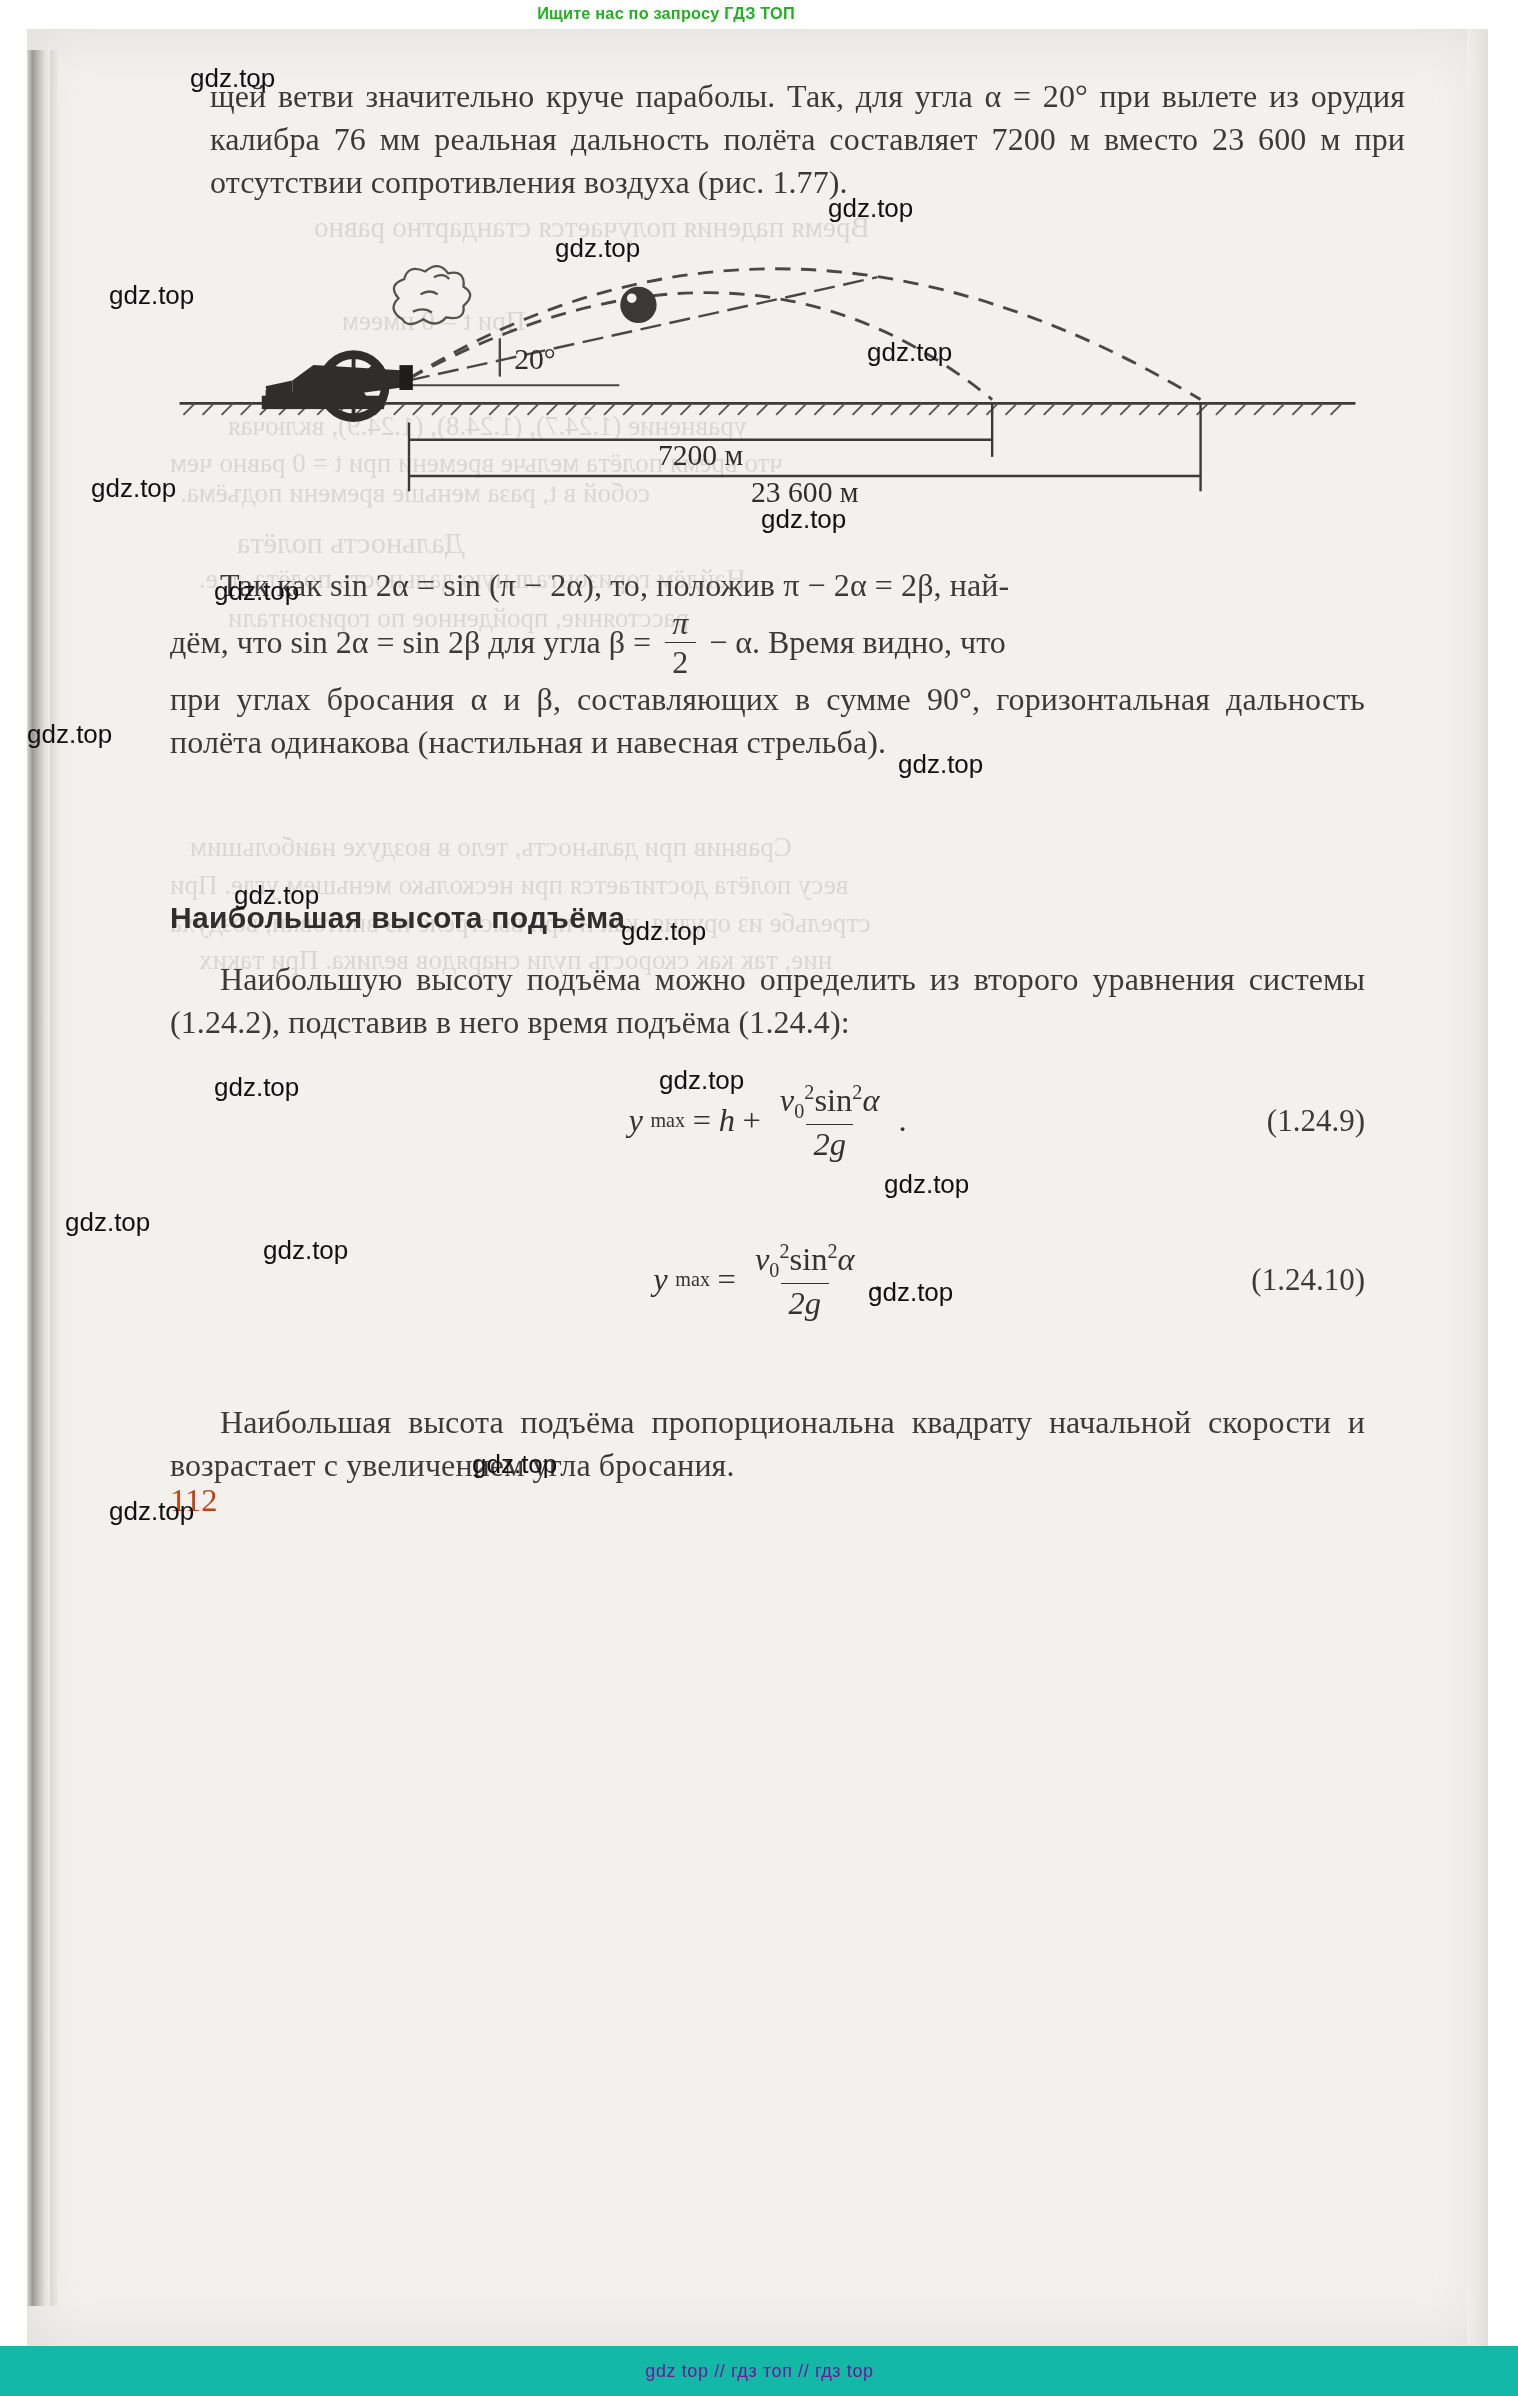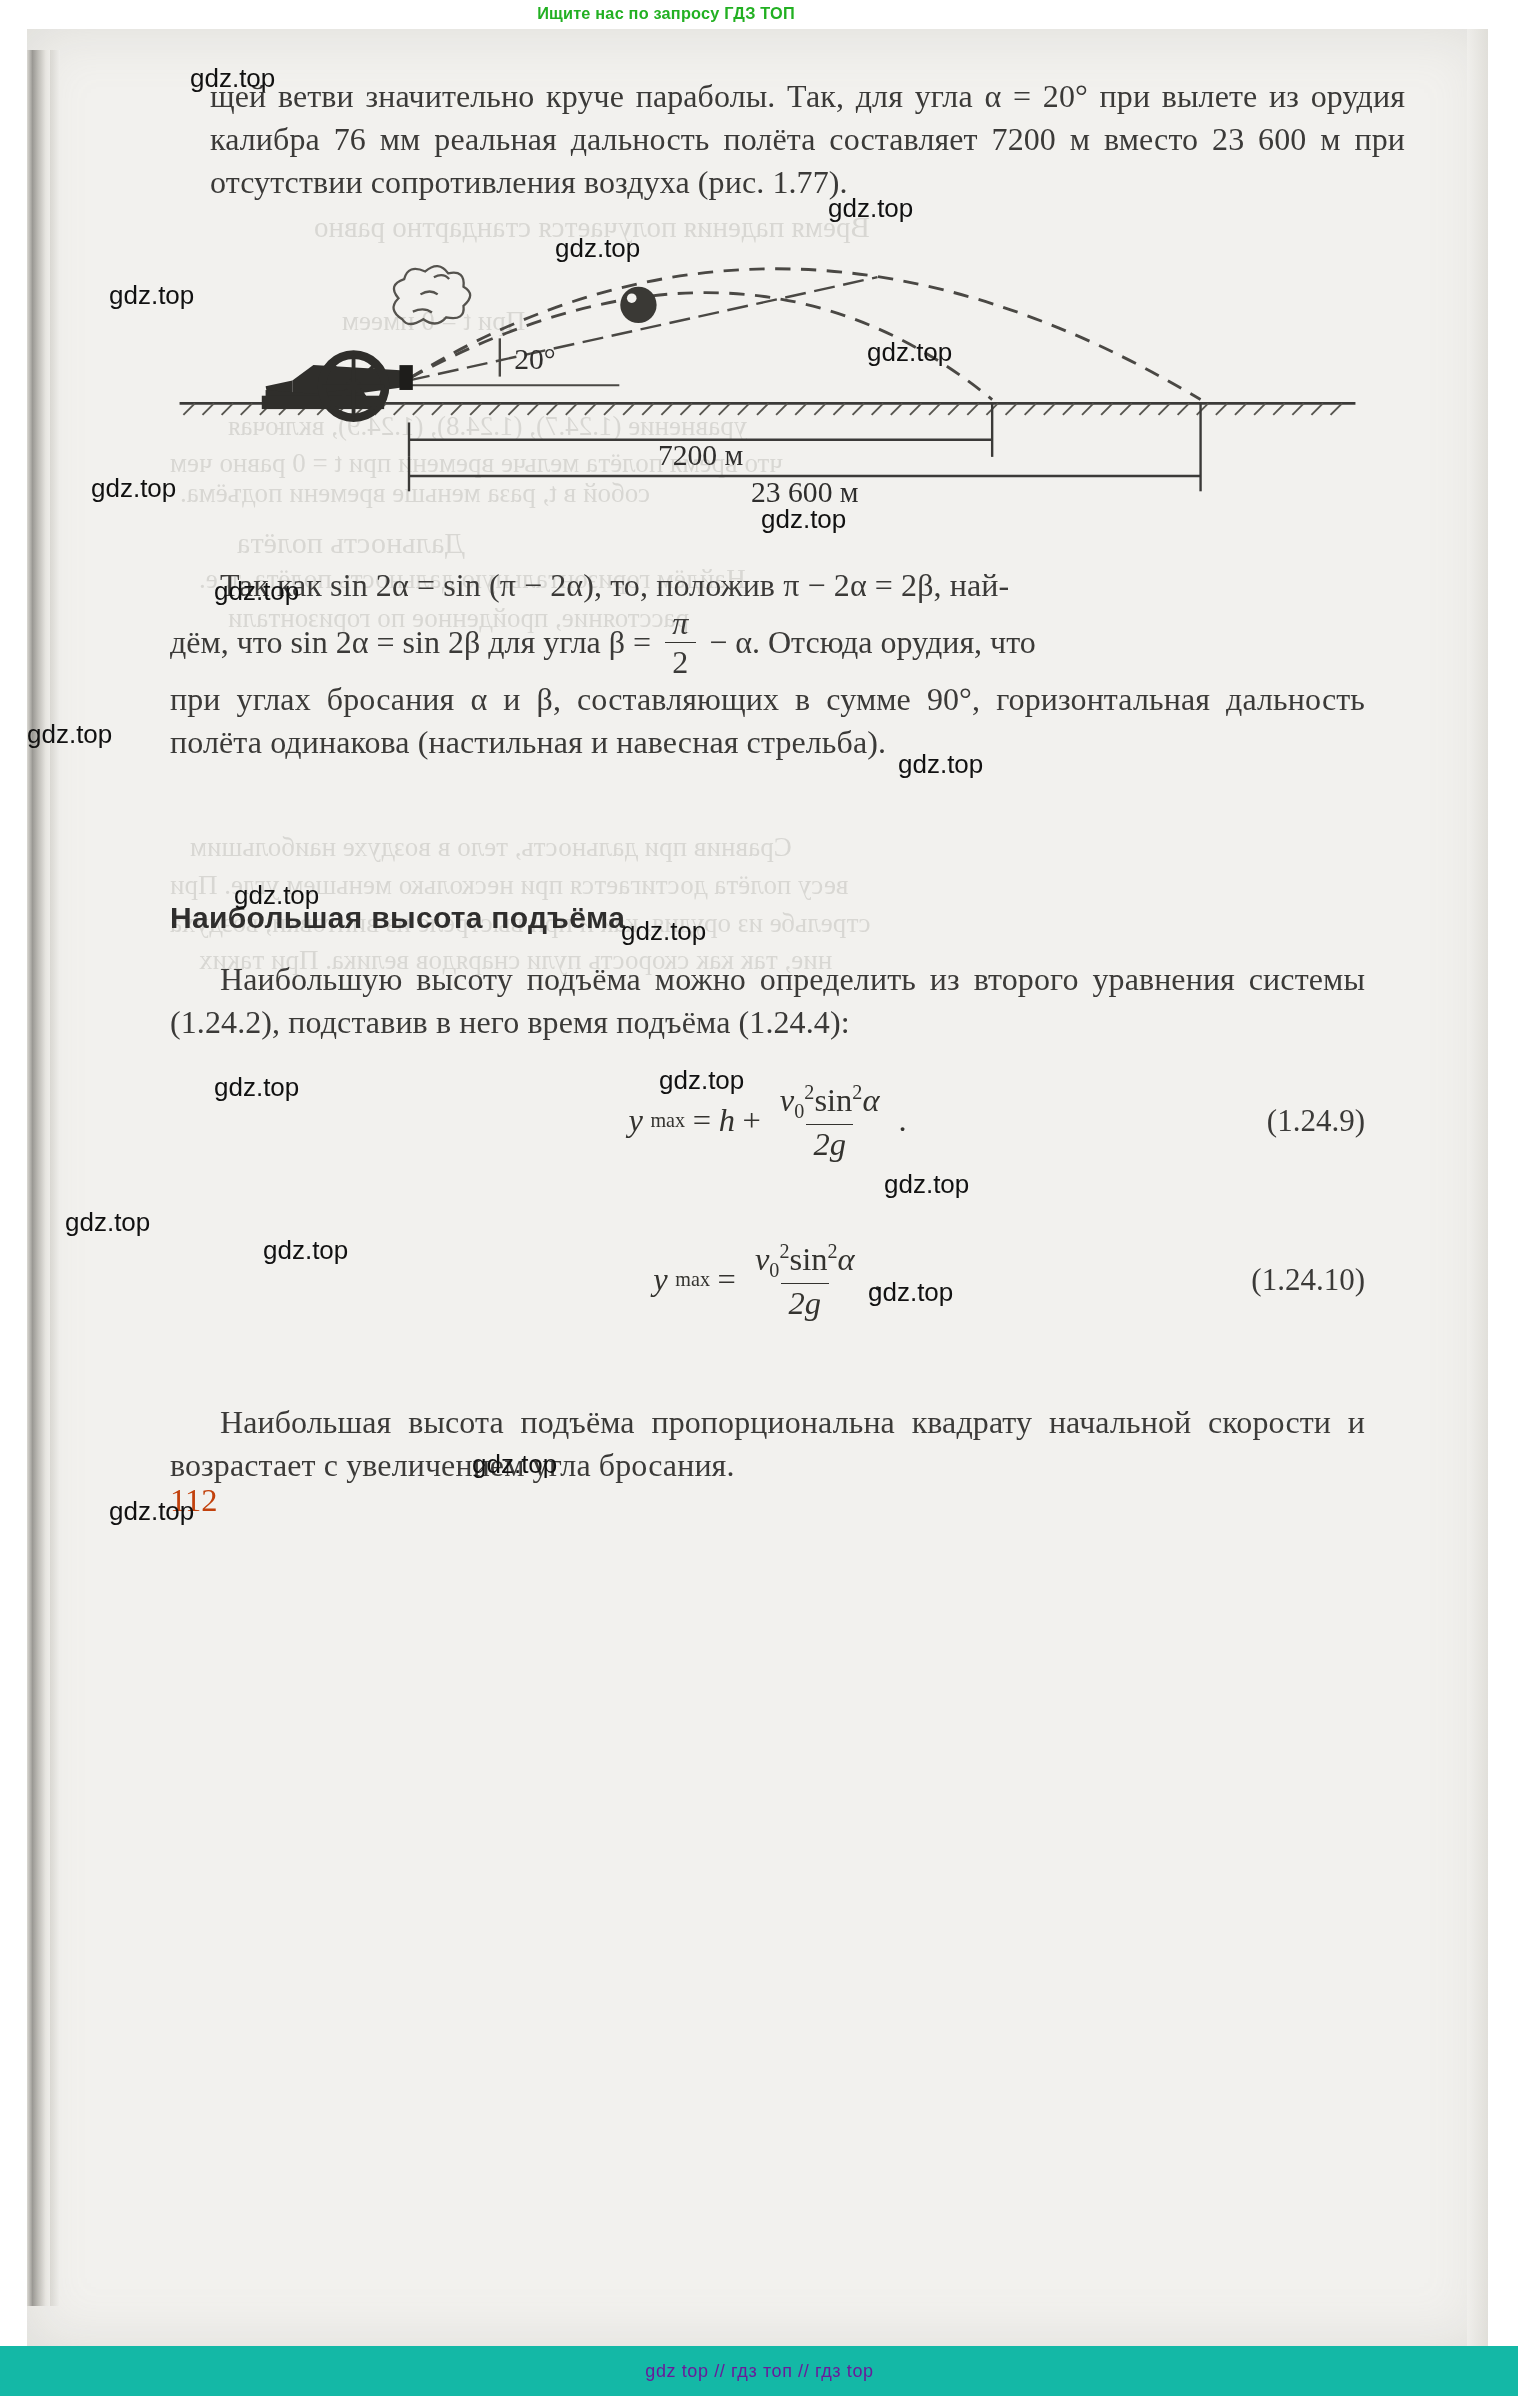--- a/index.html
+++ b/index.html
@@ -287,21 +287,21 @@
   </div>
 
   <div class="col" style="top:535px;">
     <p class="body indent" style="text-indent:50px;">Так как sin 2α = sin (π − 2α), то, положив π − 2α = 2β, най-</p>
     <div style="display:flex;align-items:center;font-size:32px;line-height:43px;color:#3b3a38;gap:9.6px;">
       <span>дём, что sin 2α = sin 2β для угла β =</span>
       <span class="frac">
         <span class="num ital">π</span>
         <span class="den">2</span>
       </span>
-      <span>− α. Отсюда орудия, что</span>
+      <span>− α. Время видно, что</span>
     </div>
     <p class="body">при углах бросания α и β, составляющих в сумме 90°, горизонтальная дальность полёта одинакова (настильная и навесная стрельба).</p>
   </div>
 
 
   <div class="col" style="top:872px;">
     <h3 class="section">Наибольшая высота подъёма</h3>
   </div>
 
   <div class="col" style="top:929px;">

